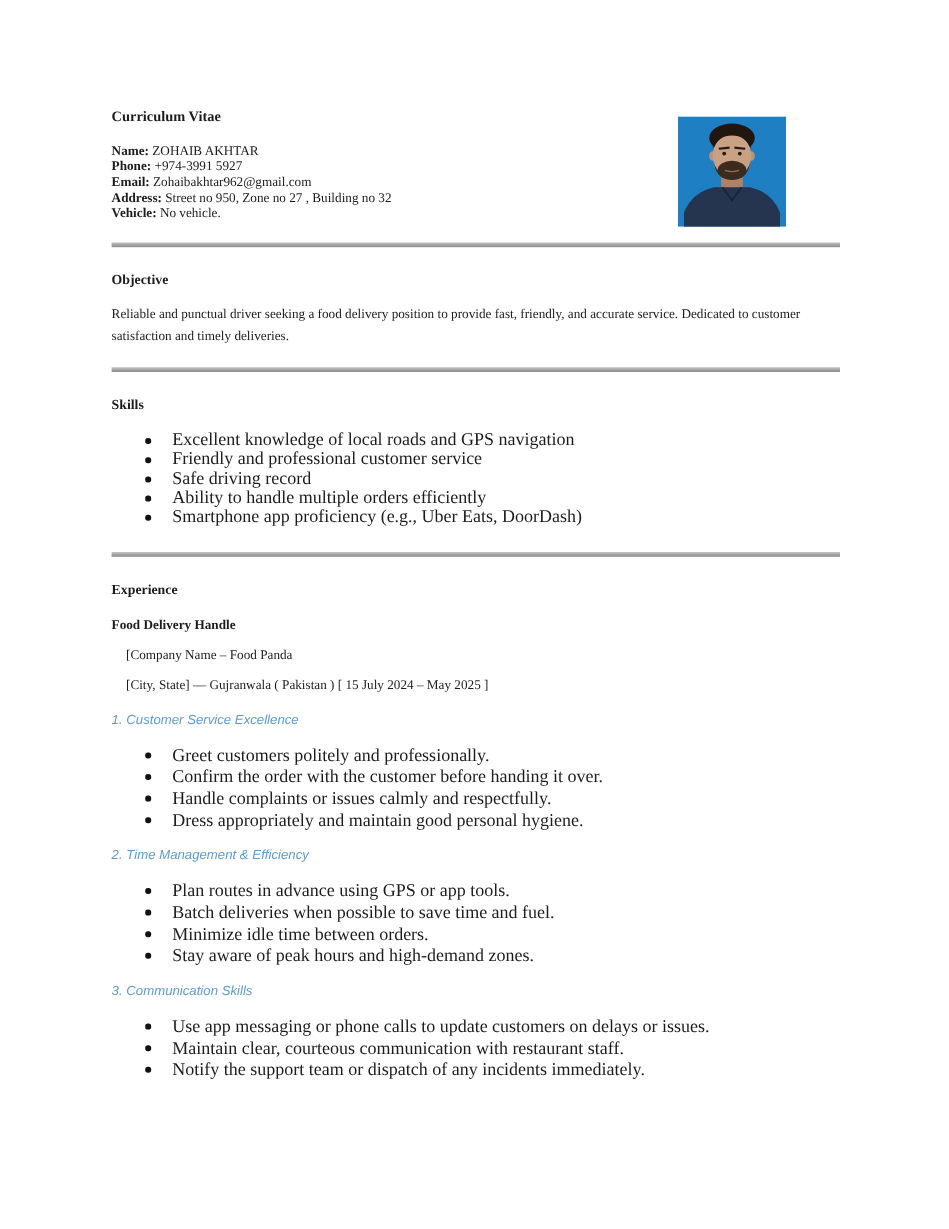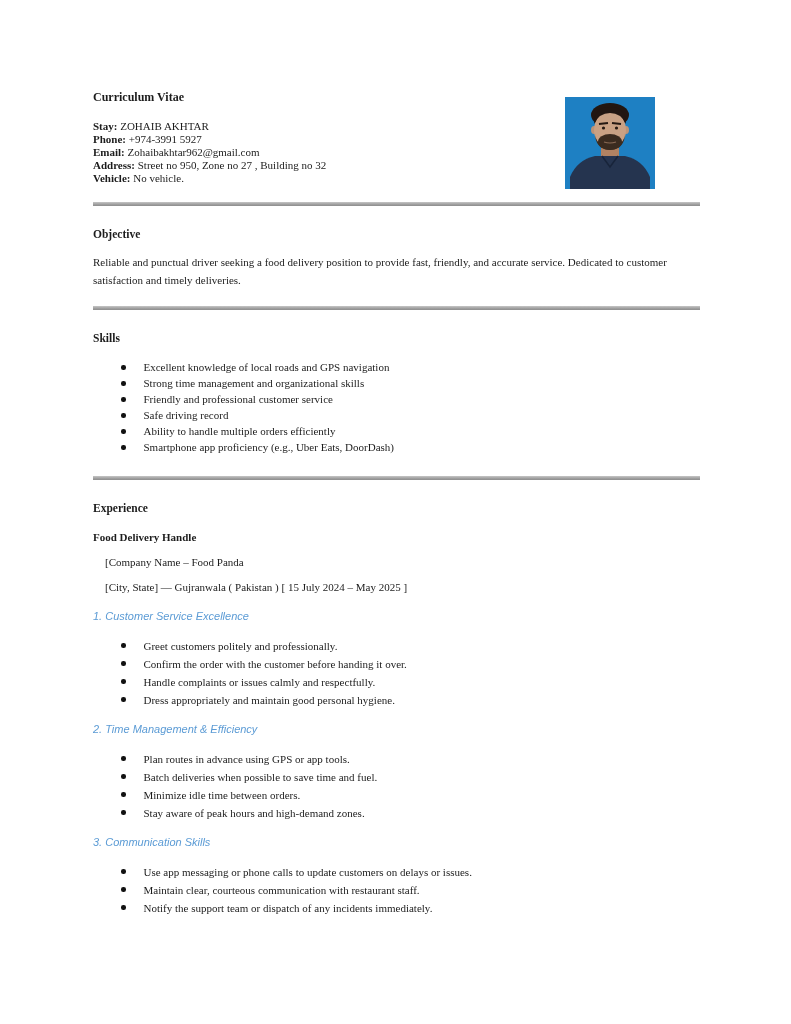--- a/index.html
+++ b/index.html
@@ -55,21 +55,21 @@
   }
   .para {
     margin: 13px 0 0 0;
     font-size: 11px;
     line-height: 17.5px;
   }
   .list { margin-top: 14px; }
   .bullet {
     display: flex;
     align-items: flex-start;
-    font-size: 11px;
+    font-size: 15px;
   }
   .tight .bullet { height: 16px; line-height: 16px; }
   .loose .bullet { height: 18px; line-height: 18px; }
   .dot {
     flex: 0 0 auto;
     width: 4.5px;
     height: 4.5px;
     border-radius: 50%;
     background: #111;
     margin-left: 28px;
@@ -121,21 +121,21 @@
       <path d="M34,27 L43,26" stroke="#241812" stroke-width="1.8" fill="none"></path>
       <path d="M47,26 L56,27" stroke="#241812" stroke-width="1.8" fill="none"></path>
     </svg>
   </div>
 
   <div class="content">
 
     <p class="cv-title">Curriculum Vitae</p>
 
     <div class="fields">
-      <p class="field-line"><b>Stay:</b> <span>ZOHAIB AKHTAR</span></p>
+      <p class="field-line"><b>Name:</b> <span>ZOHAIB AKHTAR</span></p>
       <p class="field-line"><b>Phone:</b> <span>+974-3991 5927</span></p>
       <p class="field-line"><b>Email:</b> <span>Zohaibakhtar962@gmail.com</span></p>
       <p class="field-line"><b>Address:</b> <span>Street no 950, Zone no 27 , Building no 32</span></p>
       <p class="field-line"><b>Vehicle:</b> <span>No vehicle.</span></p>
     </div>
 
     <div class="divider d1"></div>
 
     <p class="section-heading">Objective</p>
     <p class="para">Reliable and punctual driver seeking a food delivery position to provide fast, friendly, and accurate service. Dedicated to customer satisfaction and timely deliveries.</p>
@@ -143,24 +143,20 @@
     <div class="divider d2"></div>
 
     <p class="section-heading">Skills</p>
     <div class="list tight">
       <div class="bullet">
           <span class="dot"></span>
           <span class="bullet-text">Excellent knowledge of local roads and GPS navigation</span>
         </div>
       <div class="bullet">
           <span class="dot"></span>
-          <span class="bullet-text">Strong time management and organizational skills</span>
-        </div>
-      <div class="bullet">
-          <span class="dot"></span>
           <span class="bullet-text">Friendly and professional customer service</span>
         </div>
       <div class="bullet">
           <span class="dot"></span>
           <span class="bullet-text">Safe driving record</span>
         </div>
       <div class="bullet">
           <span class="dot"></span>
           <span class="bullet-text">Ability to handle multiple orders efficiently</span>
         </div>

